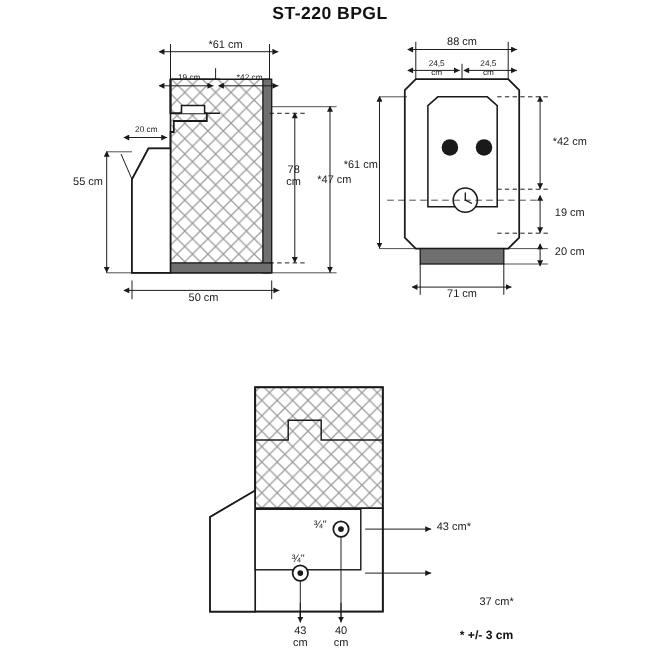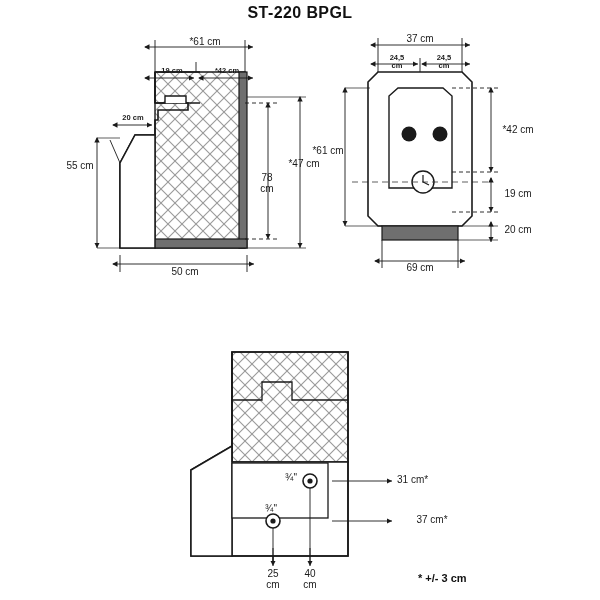--- a/index.html
+++ b/index.html
@@ -33,21 +33,21 @@
     color: #111;
   }
   .lbl {
     position: absolute;
     font-size: 10px;
     color: #1a1a1a;
     line-height: 1.1;
     white-space: pre-line;
     text-align: center;
   }
-  .lbl.sm { font-size: 7.5px; font-weight: bold; }
+  .lbl.sm { font-size: 7.5px; }
   .lbl.lg { font-size: 10px; }
   .footnote {
     position: absolute;
     font-size: 11px;
     font-weight: bold;
     color: #111;
   }
   svg { position: absolute; top: 0; left: 0; }
   .hatch-fill { fill: url(#hatchPattern); }
 </style>
@@ -201,40 +201,40 @@
       <path d="M 273 548 L 273 566" marker-end="url(#arrEnd)"></path>
       <path d="M 310 548 L 310 566" marker-end="url(#arrEnd)"></path>
     </g>
   </svg>
 
   <div class="lbl" style="left:177px; top:36px; width:56px;">*61 cm</div>
   <div class="lbl sm" style="left:150px; top:67px; width:44px;">19 cm</div>
   <div class="lbl sm" style="left:203px; top:67px; width:48px;">*42 cm</div>
   <div class="lbl sm" style="left:113px; top:114px; width:40px;">20 cm</div>
   <div class="lbl" style="left:58px; top:160px; width:44px;text-align:center;">55 cm</div>
-  <div class="lbl" style="left:252px; top:172px; width:30px;">78
+  <div class="lbl" style="left:252px; top:149px; width:30px;">78
 cm</div>
   <div class="lbl" style="left:282px; top:158px; width:44px;">*47 cm</div>
   <div class="lbl" style="left:155px; top:266px; width:60px;">50 cm</div>
 
-  <div class="lbl" style="left:392px; top:33px; width:56px;">37 cm</div>
+  <div class="lbl" style="left:392px; top:33px; width:56px;">88 cm</div>
   <div class="lbl sm" style="left:378px; top:54px; width:38px;">24,5
 cm</div>
   <div class="lbl sm" style="left:425px; top:54px; width:38px;">24,5
 cm</div>
   <div class="lbl" style="left:308px; top:145px; width:40px;">*61 cm</div>
   <div class="lbl" style="left:498px; top:124px; width:40px;">*42 cm</div>
   <div class="lbl" style="left:500px; top:188px; width:36px;">19 cm</div>
   <div class="lbl" style="left:500px; top:224px; width:36px;">20 cm</div>
-  <div class="lbl" style="left:390px; top:262px; width:60px;">69 cm</div>
+  <div class="lbl" style="left:390px; top:262px; width:60px;">71 cm</div>
 
   <div class="lbl" style="left:278px; top:472px; width:26px;">¾"</div>
   <div class="lbl" style="left:258px; top:503px; width:26px;">¾"</div>
-  <div class="lbl lg" style="left:397px; top:474px; width:70px; text-align:left;">31 cm*</div>
-  <div class="lbl lg" style="left:397px; top:514px; width:70px; text-align:center;">37 cm*</div>
-  <div class="lbl" style="left:255px; top:568px; width:36px;">25
+  <div class="lbl lg" style="left:397px; top:474px; width:70px; text-align:left;">43 cm*</div>
+  <div class="lbl lg" style="left:397px; top:542px; width:70px; text-align:right;">37 cm*</div>
+  <div class="lbl" style="left:255px; top:568px; width:36px;">43
 cm</div>
   <div class="lbl" style="left:292px; top:568px; width:36px;">40
 cm</div>
 
   <div class="footnote" style="left:418px; top:572px;">* +/- 3 cm</div>
 
 </div>
 
 </body></html>

